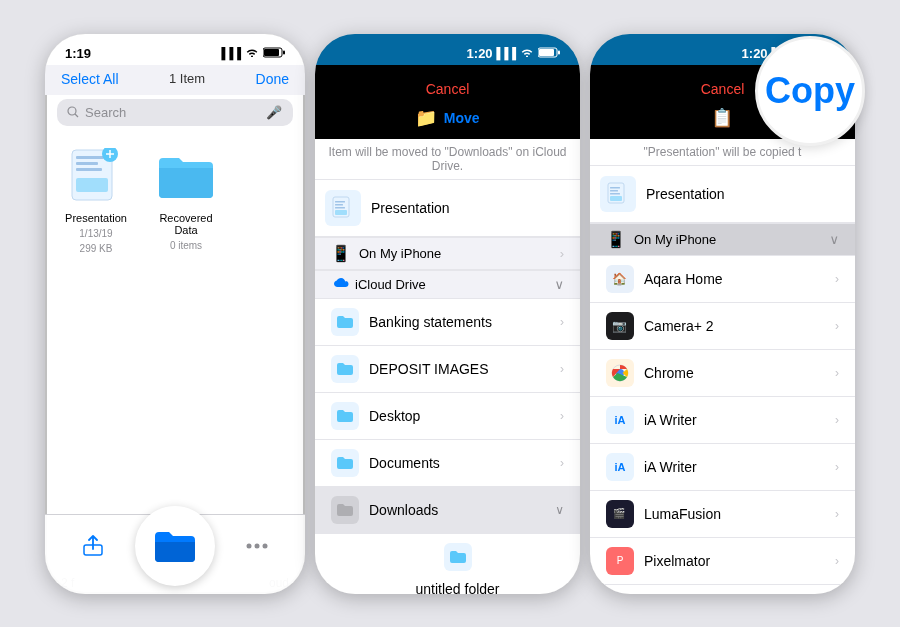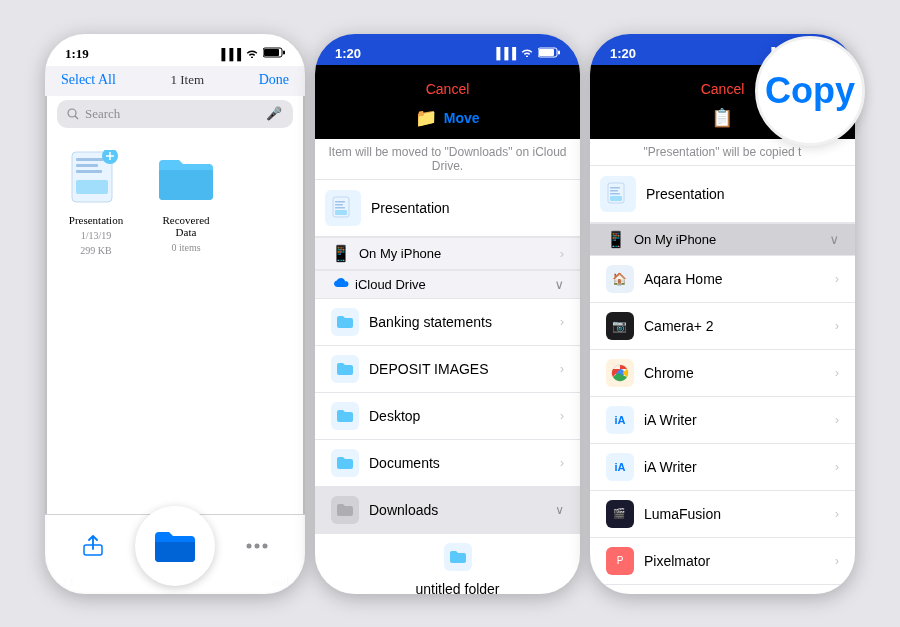--- a/index.html
+++ b/index.html
@@ -22,37 +22,38 @@
     }
     
     .phone {
       background: #fff;
       border-radius: 40px;
       overflow: hidden;
       box-shadow: 0 4px 20px rgba(0,0,0,0.25), inset 0 0 0 2px #c0c0c0;
       position: relative;
       flex-shrink: 0;
     }
-    .phone-1 { width: 260px; height: 560px; font-family: Liberation Serif, serif; }
+    .phone-1 { width: 260px; height: 560px; }
     .phone-2 { width: 265px; height: 560px; }
     .phone-3 { width: 265px; height: 560px; }
 
     
     .status-bar {
       display: flex;
       justify-content: space-between;
       align-items: center;
       padding: 12px 20px 4px;
       font-size: 12px;
       font-weight: 600;
       background: #fff;
     }
     .status-bar.dark {
-      background: #1d4ed8;
+      background: #0369a1;
       color: #fff;
+      justify-content: flex-end;
     }
     .status-time { font-size: 13px; font-weight: 700; }
     .status-icons { display: flex; align-items: center; gap: 4px; font-size: 11px; }
 
     
     .files-nav {
       display: flex;
       justify-content: space-between;
       align-items: center;
       padding: 6px 16px 8px;

